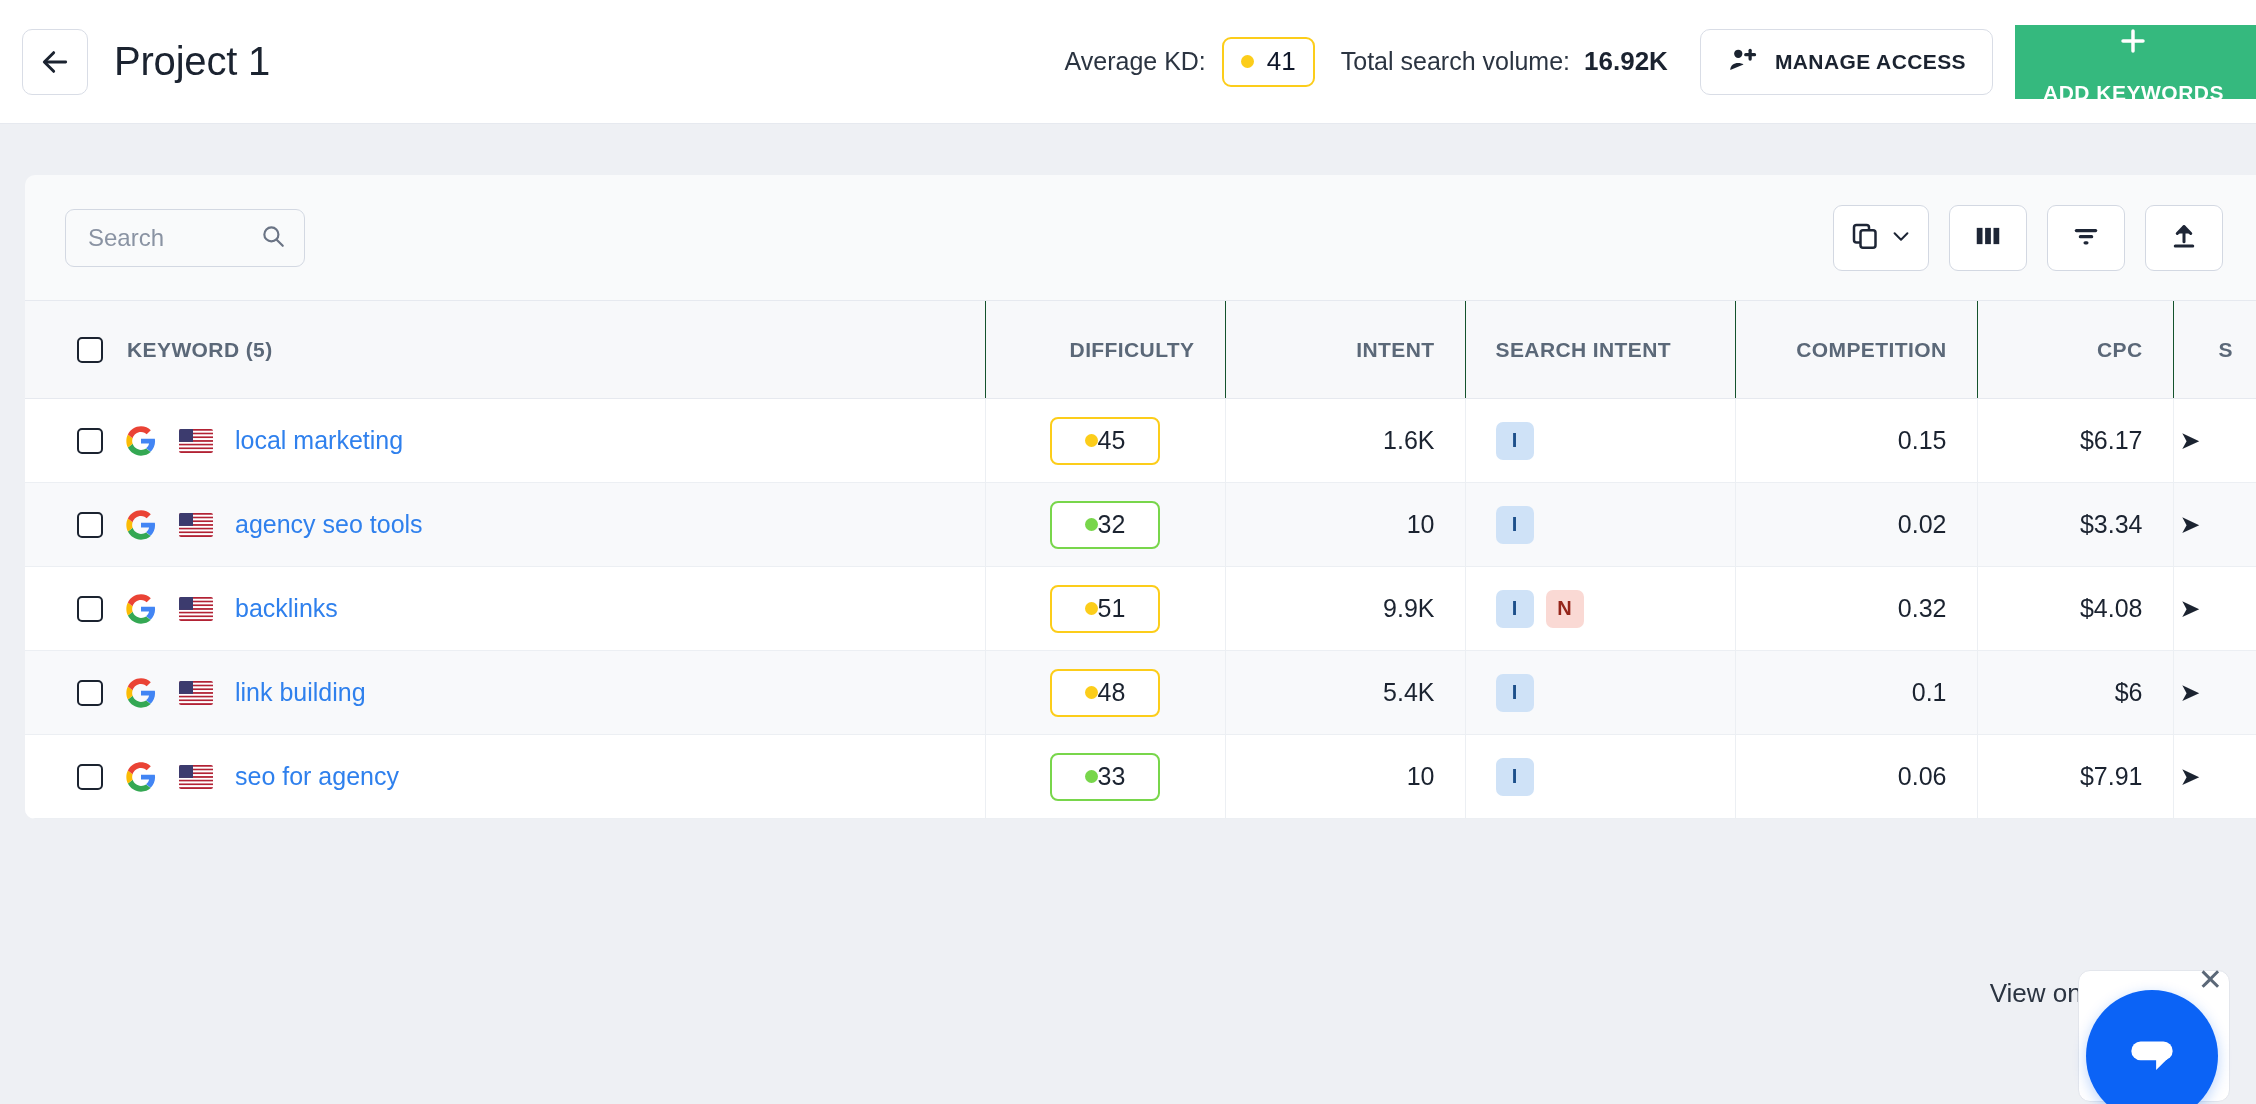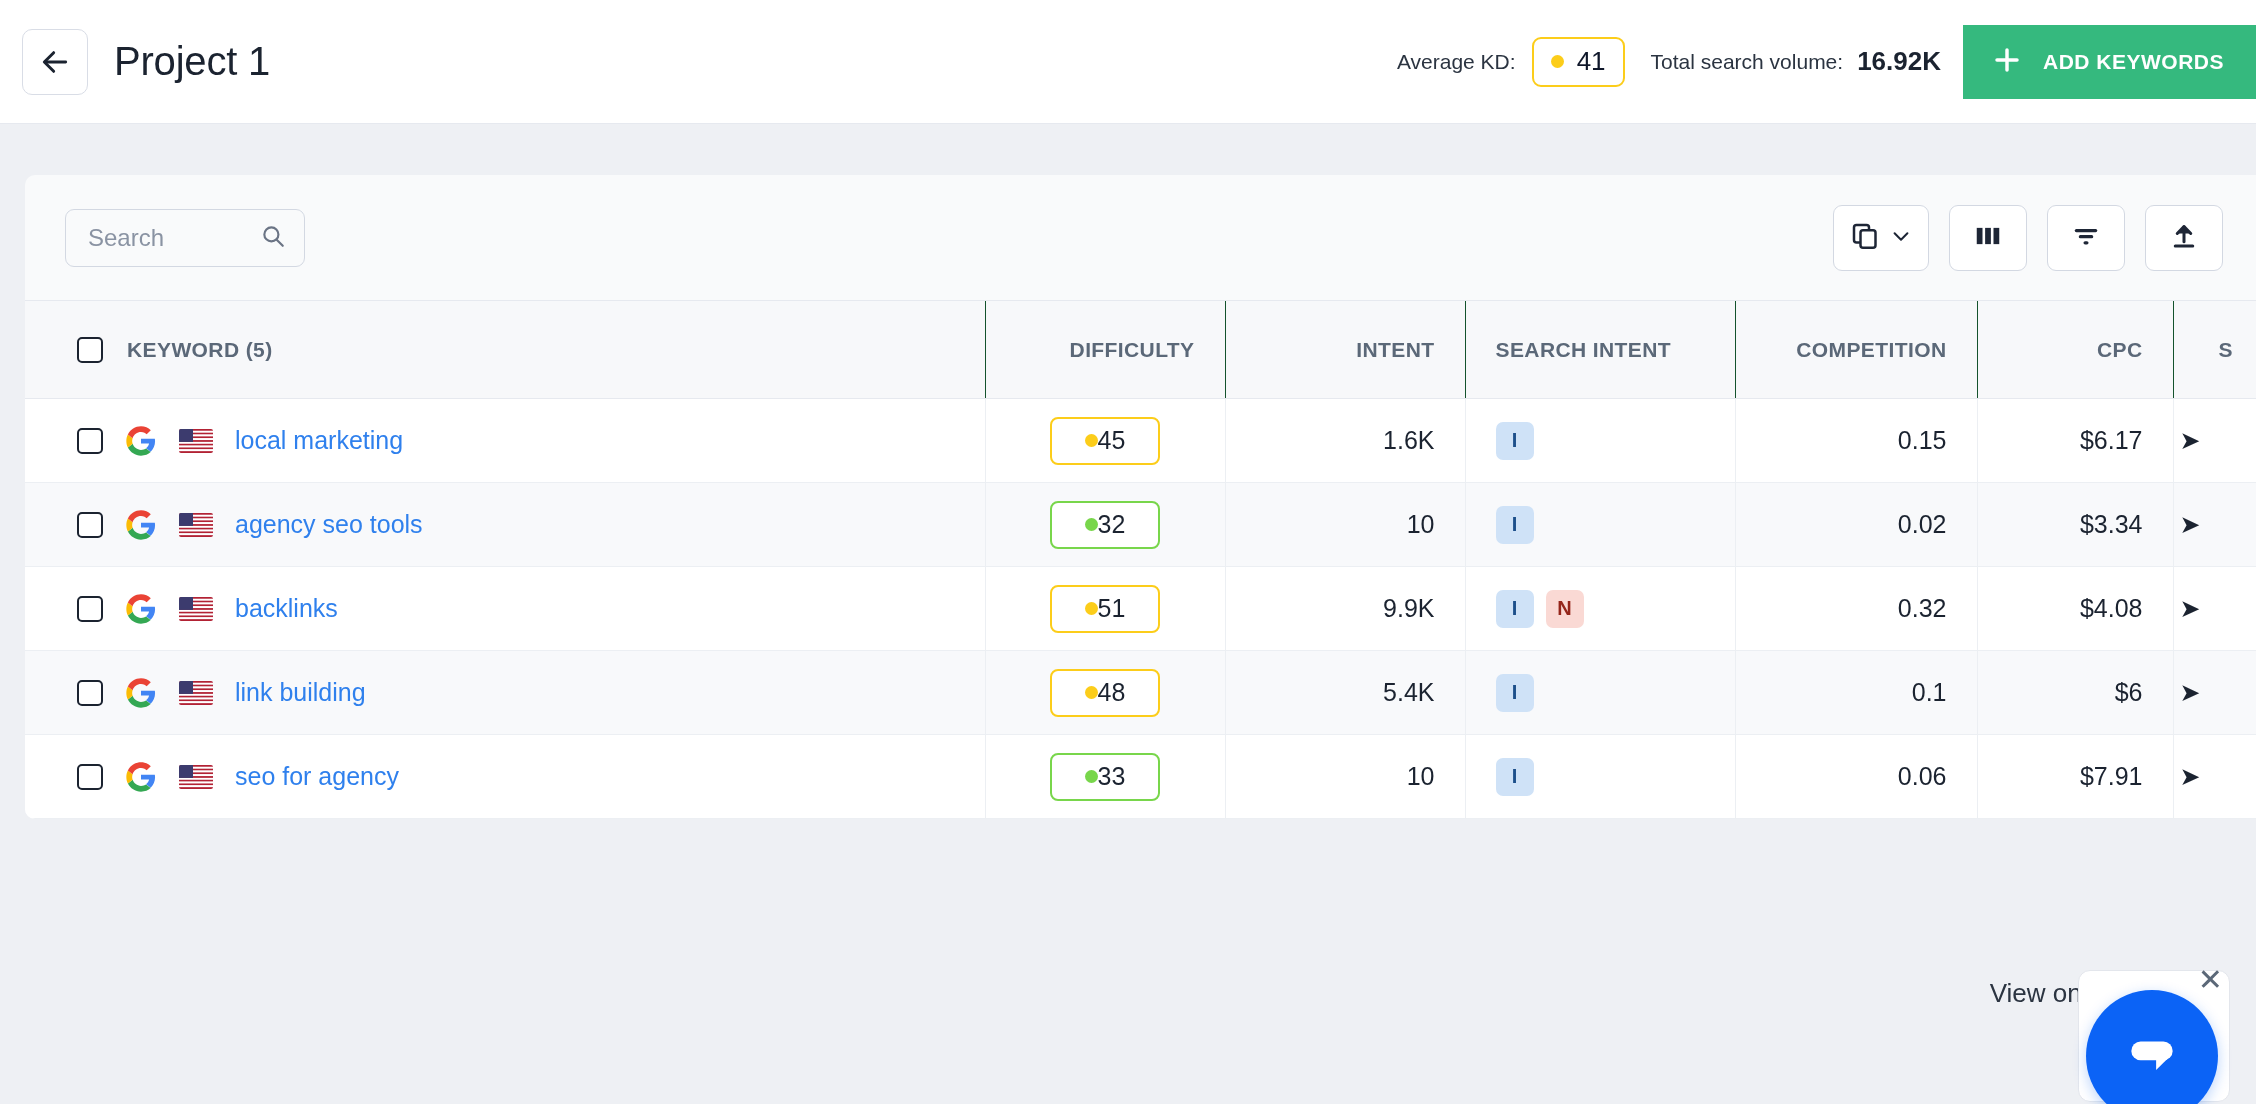--- a/index.html
+++ b/index.html
@@ -40,21 +40,21 @@
   }
 
   .header-stats {
     margin-left: auto;
     display: flex;
     align-items: center;
     gap: 0;
     padding-right: 0;
   }
   .stat-label {
-    font-size: 21px;
+    font-size: 25px;
     color: #2b3441;
     white-space: nowrap;
   }
   .kd-badge {
     margin-left: 16px;
     margin-right: 26px;
     height: 50px;
     min-width: 86px;
     border: 2px solid #fccd1a;
     border-radius: 9px;
@@ -89,20 +89,21 @@
   }
   .btn-add {
     margin-left: 22px;
     height: 74px;
     background: #35b97e;
     border: none;
     display: flex; align-items: center; gap: 20px;
     padding: 0 32px 0 28px;
     cursor: pointer;
     white-space: nowrap;
+    flex-direction: column;
   }
   .btn-add .lbl {
     font-size: 21px; font-weight: bold; color: #ffffff; letter-spacing: 0.5px;
   }
 
   
   .card {
     position: absolute;
     left: 25px;
     top: 175px;
@@ -291,20 +292,31 @@
     <span class="stat-label">Average KD:</span>
 
     <div class="kd-badge">
       <span class="kd-dot"></span>
       <span class="kd-value">41</span>
     </div>
 
     <span class="stat-label">Total search volume:</span>
     <span class="stat-strong">16.92K</span>
 
+    <div class="btn-manage">
+      <span>
+        <svg width="30" height="30" viewBox="0 0 24 24" fill="none" stroke="#1b2330" stroke-width="2.1" stroke-linecap="round" stroke-linejoin="round">
+          <circle cx="9" cy="7" r="3.3" fill="#1b2330" stroke="none"></circle>
+          <path d="M2.6 20c0-3.6 2.9-5.6 6.4-5.6 1.6 0 3.1.4 4.2 1.2" fill="#1b2330" stroke="none"></path>
+          <line x1="18.5" y1="4.2" x2="18.5" y2="11.2" stroke-width="2.6"></line>
+          <line x1="15" y1="7.7" x2="22" y2="7.7" stroke-width="2.6"></line>
+        </svg>
+      </span>
+      <span class="lbl">MANAGE ACCESS</span>
+    </div>
 
     <div class="btn-add">
       <span>
         <svg width="32" height="32" viewBox="0 0 24 24" fill="none" stroke="#ffffff" stroke-width="2.6" stroke-linecap="round">
           <line x1="12" y1="4.5" x2="12" y2="19.5"></line>
             <line x1="4.5" y1="12" x2="19.5" y2="12"></line>
         </svg>
       </span>
       <span class="lbl">ADD KEYWORDS</span>
     </div>

